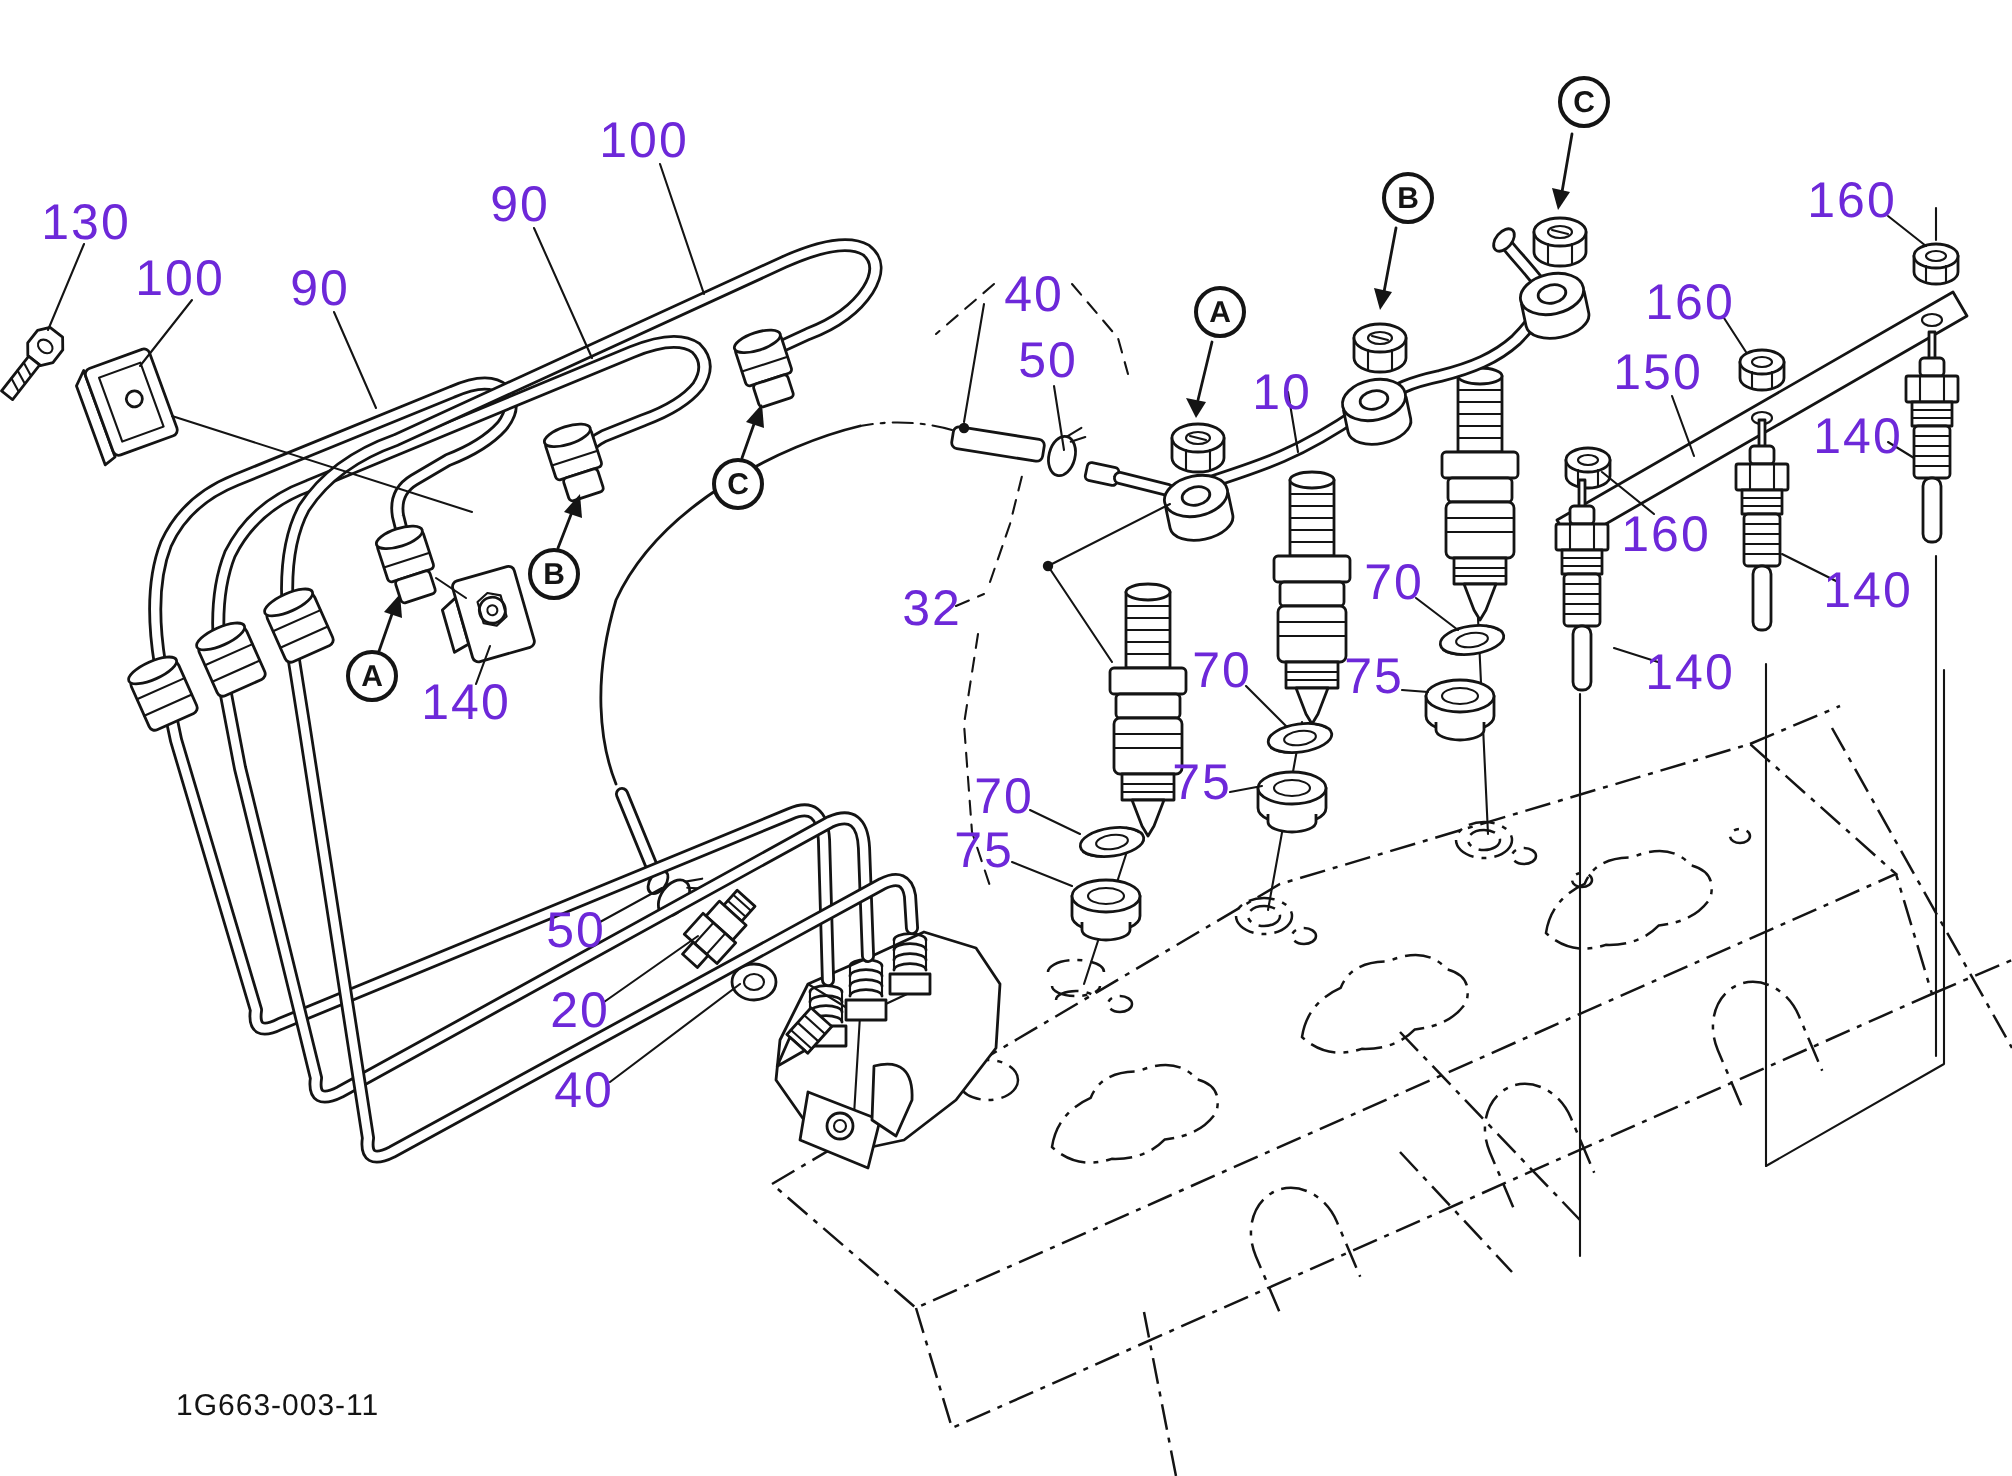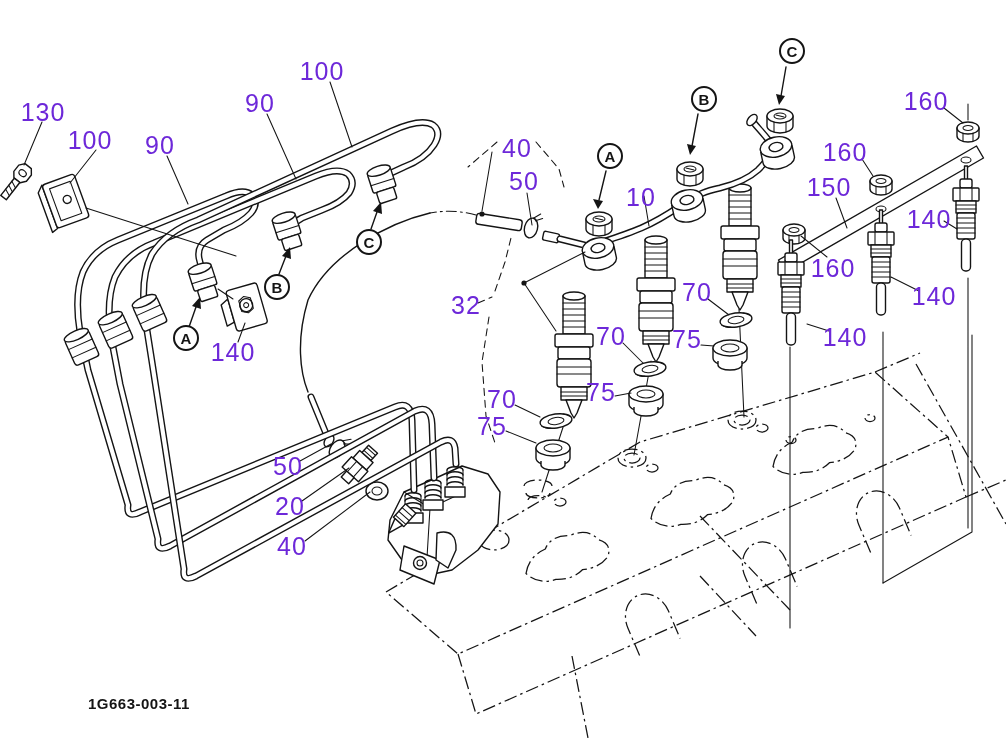--- a/index.html
+++ b/index.html
@@ -4,21 +4,21 @@
 <style>
   html,body{margin:0;padding:0;background:#fff}
   .stage{position:relative;width:1006px;height:738px;background:#ffffff;overflow:hidden;
          font-family:"Liberation Sans","DejaVu Sans",sans-serif;color:#141414}
   .stage svg{position:absolute;left:0;top:0}
   .callout{position:absolute;transform:translate(-50%,-50%);font-size:25px;line-height:1;
            letter-spacing:1px;white-space:nowrap;color:#6d28d9}
   .circle-ref{position:absolute;width:26px;height:26px;border:2px solid #141414;border-radius:50%;
               box-sizing:border-box;display:flex;align-items:center;justify-content:center;
               font-size:15px;font-weight:bold;transform:translate(-50%,-50%);background:#fff}
-  .part-code{position:absolute;font-size:15px;font-weight:bold;letter-spacing:.5px;transform:translate(0,-50%)}
+  .part-code{position:absolute;font-size:15px;font-weight:normal;letter-spacing:.5px;transform:translate(0,-50%)}
   
   .ln{fill:none;stroke:#141414;stroke-width:1.4;stroke-linecap:round;stroke-linejoin:round}
   .thin{stroke-width:1.05}
   .wfill{fill:#ffffff;stroke:#141414;stroke-width:1.4;stroke-linejoin:round}
   .ph{fill:none;stroke:#141414;stroke-width:1.25;stroke-dasharray:13 4 2.5 4}
   .dash{stroke-dasharray:7 5}
   .pipeO{fill:none;stroke:#141414;stroke-width:7;stroke-linecap:round;stroke-linejoin:round}
   .pipeI{fill:none;stroke:#ffffff;stroke-width:4.2;stroke-linecap:round;stroke-linejoin:round}
   .ah{fill:#141414;stroke:none}
 </style>

